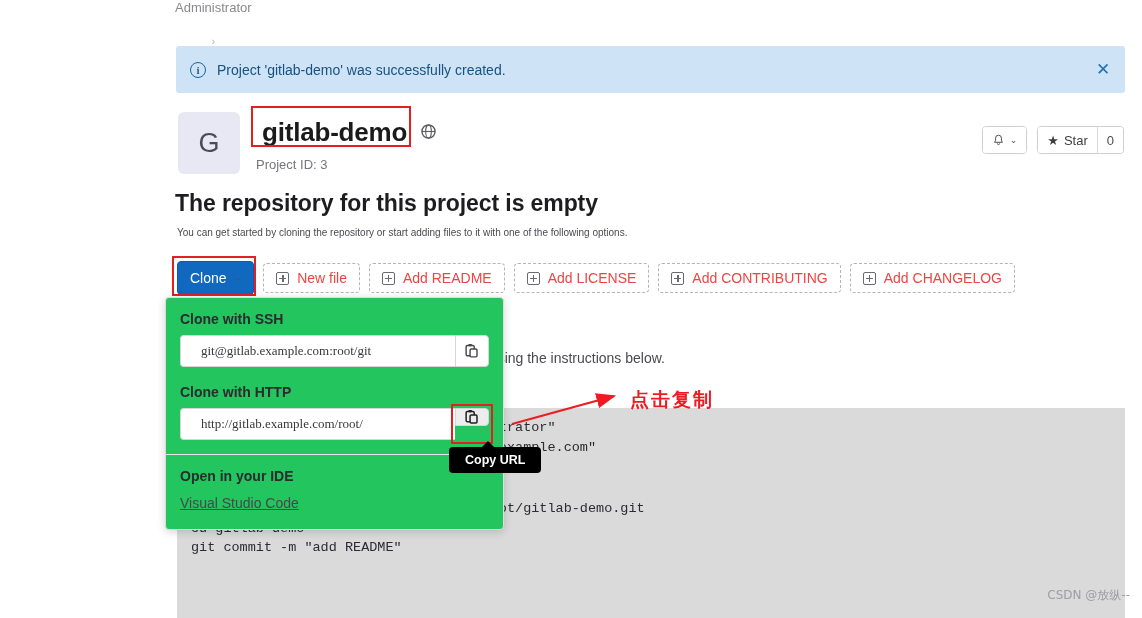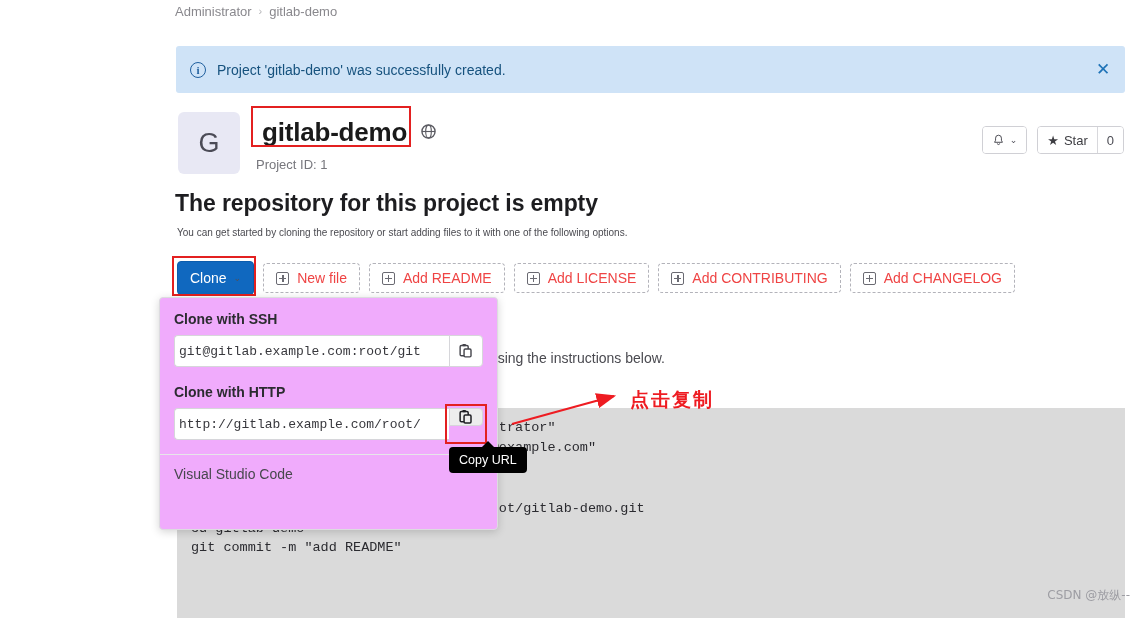--- a/index.html
+++ b/index.html
@@ -9,22 +9,22 @@
     background: #ffffff;
     font-family: "Liberation Sans", sans-serif;
     color: #303030;
     overflow: hidden;
     position: relative;
   }
 
   
   .breadcrumb {
     position: absolute; left: 175px; top: 0px;
-    height: 22px; display: flex; align-items: center; gap: 7px;
-    font-size: 13px; color: #89888d;
+    height: 22px; display: flex; align-items: center; gap: 20px;
+    font-size: 13px; color: #89888d; flex-direction: column;
   }
   .breadcrumb a { color: #89888d; text-decoration: none; }
   .bc-sep { color: #b5b5b9; font-size: 11px; }
 
   
   .alert {
     position: absolute; left: 176px; top: 46px;
     width: 949px; height: 47px;
     background: #cfe3f7;
     border-radius: 3px;
@@ -148,44 +148,44 @@
     background: #dadada;
     padding: 10px 14px 0 14px;
     font-family: "Liberation Mono", monospace;
     font-size: 13.5px; line-height: 19.6px;
     color: #2b2b30; overflow: hidden;
   }
   .code-block .cl { white-space: pre; }
 
   
   .clone-menu {
-    position: absolute; left: 159px; top: 297px;
+    position: absolute; left: 165px; top: 297px;
     width: 339px; height: 233px;
-    background: #f0abfc;
+    background: #22c55e;
     border: 1px solid #dcdcdf;
     border-radius: 4px;
     box-shadow: 0 2px 9px rgba(0,0,0,0.17);
     z-index: 40;
   }
   .cm-label {
     font-size: 14px; font-weight: 600; color: #2b2b30;
     padding: 13px 14px 0 14px;
   }
   .cm-field {
     margin: 8px 14px 0 14px;
     display: flex; align-items: stretch;
     height: 32px;
   }
   .cm-input {
     flex: 1 1 auto; min-width: 0;
     border: 1px solid #d6d6da; border-right: none;
     border-radius: 4px 0 0 4px;
-    font-family: Liberation Mono, monospace;
+    font-family: Liberation Serif, serif;
     font-size: 13px; color: #38383d;
-    padding: 0 4px; background: #fff; outline: none;
+    padding: 0 20px; background: #fff; outline: none;
   }
   .cm-copy {
     width: 34px; flex: 0 0 34px;
     border: 1px solid #d6d6da; border-radius: 0 4px 4px 0;
     background: #fff; cursor: pointer;
     display: flex; align-items: center; justify-content: center;
     padding: 0;
   }
   .cm-copy.active { background: #ededed; }
   .copy-wrap { position: relative; }
@@ -194,29 +194,29 @@
     width: 42px; height: 40px;
     border: 2.5px solid #e32020; pointer-events: none; z-index: 3;
   }
   .cm-divider { height: 1px; background: #e6e6e9; margin: 14px 0 0 0; }
   .cm-ide {
     font-size: 14px; font-weight: 600; color: #2b2b30;
     padding: 13px 14px 0 14px;
   }
   .cm-item {
     font-size: 14px; color: #47474d;
-    padding: 11px 2px 0 14px; cursor: pointer;
+    padding: 11px 2px 0 14px; cursor: pointer; text-decoration: underline;
   }
 
   
   .tooltip {
     position: absolute; left: 449px; top: 447px;
     background: #000; color: #fff;
     font-size: 12.5px; border-radius: 4px;
-    padding: 6px 10px; z-index: 60; white-space: nowrap;
+    padding: 6px 16px; z-index: 60; white-space: nowrap; font-weight: bold;
   }
   .tooltip::before {
     content: ""; position: absolute; top: -6px; left: 32px;
     border-left: 7px solid transparent; border-right: 7px solid transparent;
     border-bottom: 7px solid #000;
   }
 
   
   .annot-svg {
     position: absolute; left: 0; top: 0; width: 1142px; height: 618px;
@@ -257,21 +257,21 @@
     <div class="proj-title-row">
       <span class="proj-title">gitlab-demo</span>
       <span class="globe-icon">
         <svg width="15" height="15" viewBox="0 0 16 16" aria-hidden="true">
           <circle cx="8" cy="8" r="7" fill="none" stroke="#5c5c63" stroke-width="1.5"></circle>
           <ellipse cx="8" cy="8" rx="3" ry="7" fill="none" stroke="#5c5c63" stroke-width="1.2"></ellipse>
           <line x1="1" y1="8" x2="15" y2="8" stroke="#5c5c63" stroke-width="1.2"></line>
         </svg>
       </span>
     </div>
-    <div class="proj-id">Project ID: 1</div>
+    <div class="proj-id">Project ID: 3</div>
     <div class="annot-box-title"></div>
   </div>
 </div>
 
 <div class="head-actions">
   <div class="btn-group">
     <button class="btn-seg">
       <svg width="13" height="13" viewBox="0 0 16 16" aria-hidden="true">
         <path d="M8 1.5a3.6 3.6 0 0 0-3.6 3.6v2.6L3.2 10.2h9.6l-1.2-2.5V5.1A3.6 3.6 0 0 0 8 1.5z" fill="none" stroke="#4a4a52" stroke-width="1.2" stroke-linejoin="round"></path>
         <path d="M6.6 11.6a1.4 1.4 0 0 0 2.8 0" fill="none" stroke="#4a4a52" stroke-width="1.2"></path>
@@ -357,20 +357,21 @@
           <rect x="1.2" y="2.6" width="8.6" height="11" rx="1.4" fill="none" stroke="#1f1f24" stroke-width="1.6"></rect>
           <rect x="5.4" y="6.4" width="7.4" height="8.4" rx="1.2" fill="#ededed" stroke="#1f1f24" stroke-width="1.6"></rect>
           <rect x="3.6" y="1.1" width="3.8" height="2.3" rx="0.8" fill="#1f1f24"></rect>
         </svg>
       </button>
       <div class="annot-box-copy"></div>
     </div>
   </div>
 
   <div class="cm-divider"></div>
+  <div class="cm-ide">Open in your IDE</div>
   <div class="cm-item">Visual Studio Code</div>
 </div>
 
 <div class="tooltip">Copy URL</div>
 
 <svg class="annot-svg">
   <defs>
     <marker id="arrowhead" markerWidth="9" markerHeight="7" refX="8" refY="3.5" orient="auto">
       <polygon points="0 0, 9 3.5, 0 7" fill="#ee1c22"></polygon>
     </marker>

